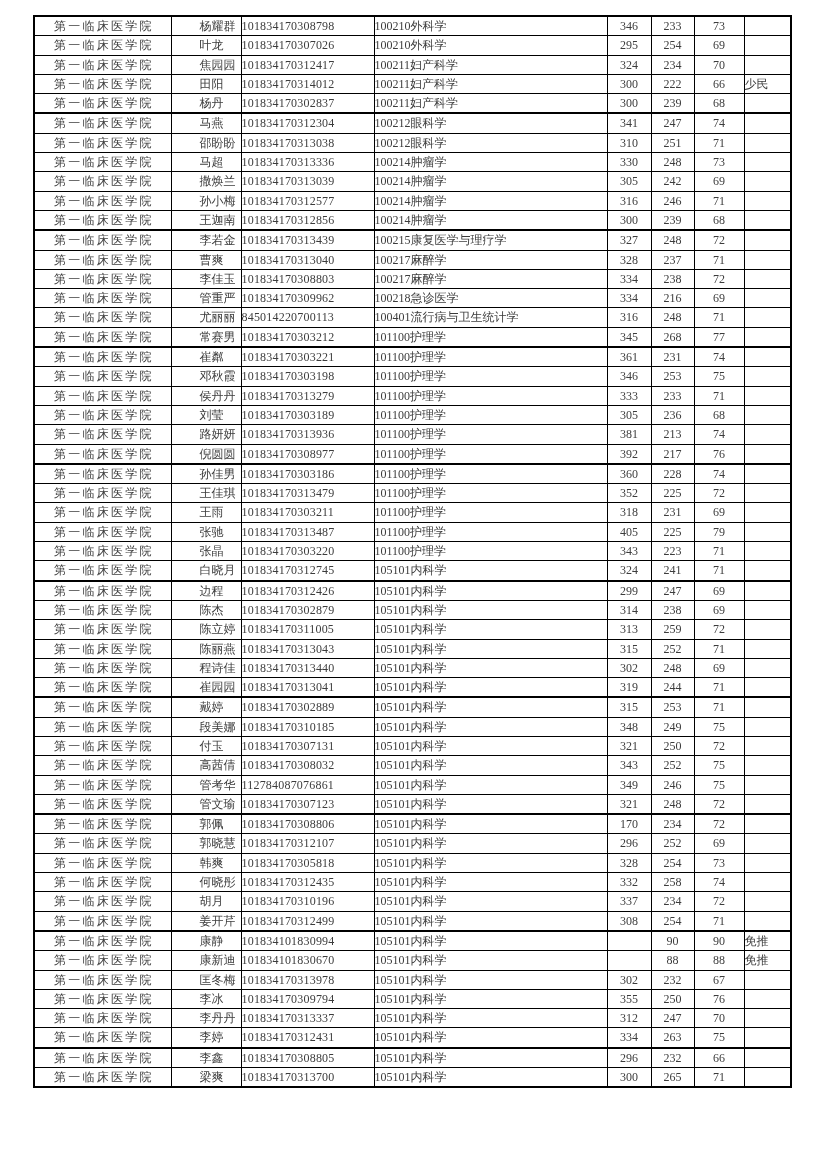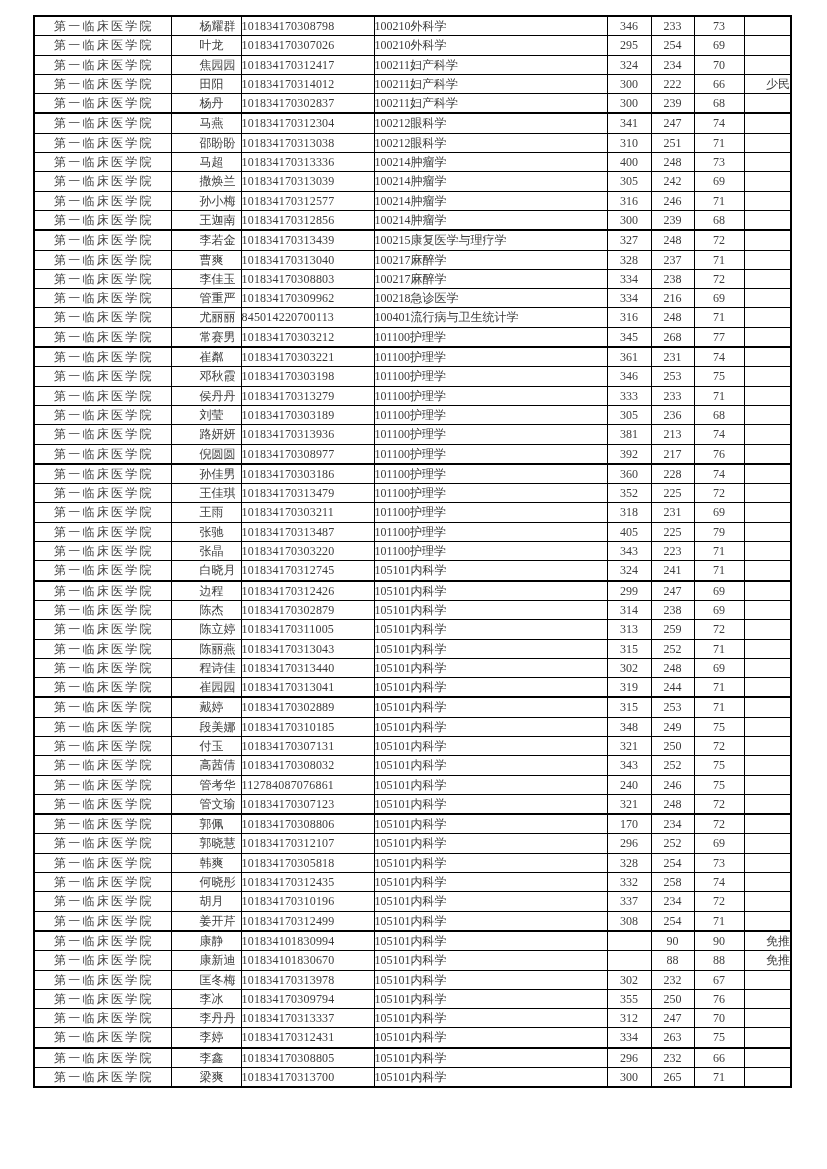--- a/index.html
+++ b/index.html
@@ -55,21 +55,21 @@
   }
   td.col-name { text-align: center; }
   td.col-name .dist {
     display: block; margin: 0 28px;
     text-align: justify; text-align-last: justify;
   }
 
   td.col-id   { letter-spacing: 0.2px; }
   td.col-major{ text-align: left; padding-left: 3px; margin-top: 9px; }
   td.col-s1, td.col-s2, td.col-s3 { text-align: center; }
-  td.col-note { text-align: right; }
+  td.col-note { text-align: left; }
 </style>
 </head>
 <body>
 
 <div class="page">
   <table class="roster">
     <colgroup>
       <col class="c-college">
       <col class="c-name">
       <col class="c-id">
@@ -180,21 +180,21 @@
         </tr>
         <tr>
           <td class="col-college">
             <span class="dist">第一临床医学院</span>
           </td>
           <td class="col-name">
             <span class="dist">马超</span>
           </td>
           <td class="col-id">101834170313336</td>
           <td class="col-major">100214肿瘤学</td>
-          <td class="col-s1">400</td>
+          <td class="col-s1">330</td>
           <td class="col-s2">248</td>
           <td class="col-s3">73</td>
           <td class="col-note"></td>
         </tr>
         <tr>
           <td class="col-college">
             <span class="dist">第一临床医学院</span>
           </td>
           <td class="col-name">
             <span class="dist">撒焕兰</span>
@@ -628,21 +628,21 @@
         </tr>
         <tr>
           <td class="col-college">
             <span class="dist">第一临床医学院</span>
           </td>
           <td class="col-name">
             <span class="dist">管考华</span>
           </td>
           <td class="col-id">112784087076861</td>
           <td class="col-major">105101内科学</td>
-          <td class="col-s1">240</td>
+          <td class="col-s1">349</td>
           <td class="col-s2">246</td>
           <td class="col-s3">75</td>
           <td class="col-note"></td>
         </tr>
         <tr>
           <td class="col-college">
             <span class="dist">第一临床医学院</span>
           </td>
           <td class="col-name">
             <span class="dist">管文瑜</span>

